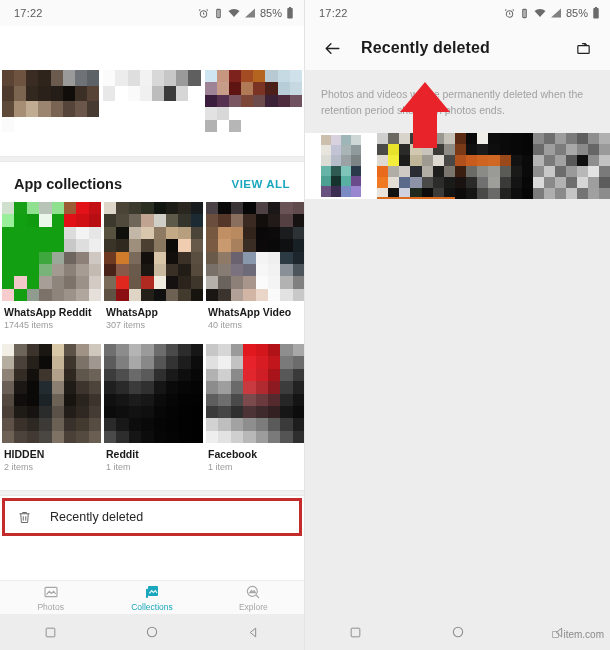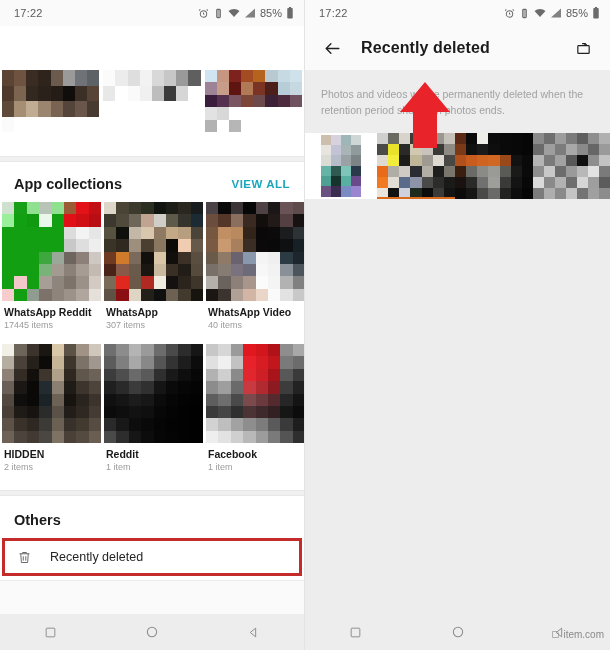--- a/index.html
+++ b/index.html
@@ -707,36 +707,64 @@
                 <i style="background:#2e2e2e"></i>
             </div>
           </div>
           <div class="nm">Facebook</div>
           <div class="ct">1 item</div>
         </div>
       </div>
 
       <div class="divider" style="margin-top:18px"></div>
 
-      <div class="others-head">Others</div>
 
       <div class="hl-box">
         <div class="row-item">
           <span style="color:#6a6a6a;display:flex">
             <svg width="15" height="15" viewBox="0 0 24 24" fill="none" stroke="currentColor" stroke-width="1.6">
               <path d="M4 6h16M9 6V4h6v2M6 6l1 14h10l1-14"></path>
                 <path d="M10 10v7M14 10v7"></path>
             </svg>
           </span>
           <span class="lbl">Recently deleted</span>
         </div>
       </div>
     </div>
 
     <div class="botnav">
+      <div class="navitem">
+        <span style="color:#a6a6a6;display:flex">
+          <svg width="16" height="16" viewBox="0 0 24 24" fill="none" stroke="currentColor" stroke-width="1.7">
+            <rect x="3" y="5" width="18" height="14" rx="1.5"></rect>
+              <path d="M5 16l4.5-5 3 3.2L16 11l3 4"></path>
+          </svg>
+        </span>
+        <span class="nl">Photos</span>
+      </div>
+      <div class="navitem active">
+        <span style="color:#1aa7bd;display:flex">
+          <svg width="16" height="16" viewBox="0 0 24 24" fill="none" stroke="currentColor" stroke-width="1.7">
+            <rect x="6" y="3" width="15" height="15" rx="1.5" fill="currentColor" stroke="none"></rect>
+            <path d="M8 14l3.5-4 2.5 2.8L17 10l2.4 3.4" stroke="#fafafa" stroke-width="1.6" fill="none"></path>
+            <rect x="3" y="7" width="3" height="14" rx="1" fill="currentColor" stroke="none"></rect>
+          </svg>
+        </span>
+        <span class="nl">Collections</span>
+      </div>
+      <div class="navitem">
+        <span style="color:#a6a6a6;display:flex">
+          <svg width="16" height="16" viewBox="0 0 24 24" fill="none" stroke="currentColor" stroke-width="1.7">
+            <circle cx="11" cy="11" r="7.5"></circle>
+              <path d="M16.5 16.5 21 21"></path>
+              <path d="M7 13l2.8-3.3 2 2.3 1.8-2.1 2.4 3.1z"></path>
+          </svg>
+        </span>
+        <span class="nl">Explore</span>
+      </div>
     </div>
 
     <div class="sysbar">
       <span class="sysbtn">
         <svg width="13" height="13" viewBox="0 0 24 24" fill="none" stroke="currentColor" stroke-width="1.8">
             <rect x="4" y="4" width="16" height="16" rx="1.5"></rect>
           </svg>
       </span>
       <span class="sysbtn">
         <svg width="14" height="14" viewBox="0 0 24 24" fill="none" stroke="currentColor" stroke-width="1.8">

